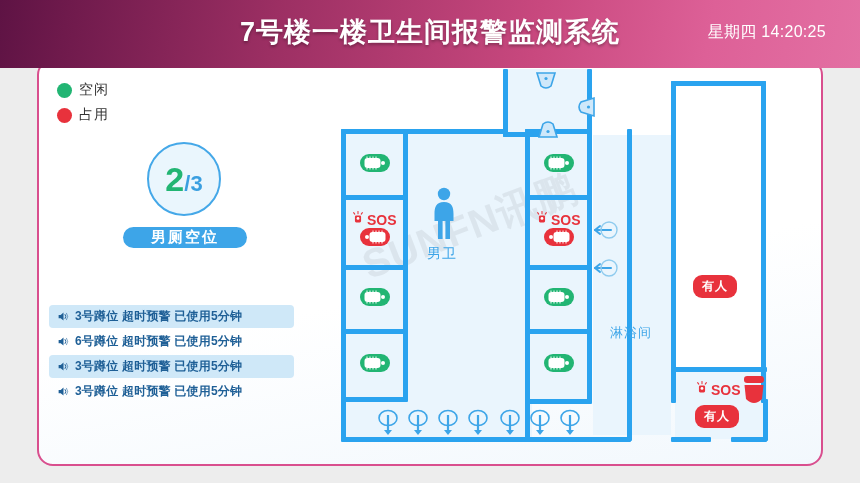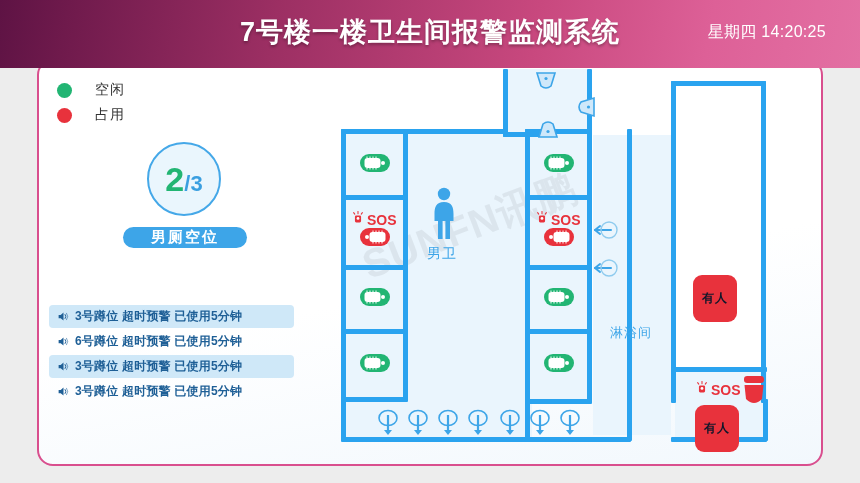--- a/index.html
+++ b/index.html
@@ -51,21 +51,20 @@
     border: 2px solid #d94f8e;
     border-radius: 16px;
     overflow: hidden;
   }
 
   
   #legend { position: absolute; left: 18px; top: 20px; }
   .legend-row {
     display: flex; align-items: center;
     margin-bottom: 7px;
-    gap: 16px;
   }
   .legend-dot {
     width: 15px; height: 15px; border-radius: 50%;
     margin-right: 7px; flex: 0 0 auto;
   }
   .legend-label {
     font-size: 14px; color: #333333; letter-spacing: 1px;
   }
 
   
@@ -137,23 +136,23 @@
   .stall-icon { position: absolute; width: 32px; height: 20px; }
   .sos {
     position: absolute; display: flex; align-items: flex-end;
     font-size: 14px; font-weight: bold; color: #e8323c;
     white-space: nowrap;
   }
   .sos-lamp { margin-right: 2px; }
 
   .badge-occupied {
     position: absolute;
-    background: #e8323c; color: #0f172a;
+    background: #e8323c; color: #ffffff;
     font-size: 12px; font-weight: bold;
-    padding: 15px 9px; border-radius: 9px;
+    padding: 3px 9px; border-radius: 9px;
     letter-spacing: 1px; white-space: nowrap;
   }
 
   .person { position: absolute; }
   .urinal { position: absolute; }
   .sink { position: absolute; }
   .toilet { position: absolute; }
   .door { position: absolute; }
 </style>
 </head>

